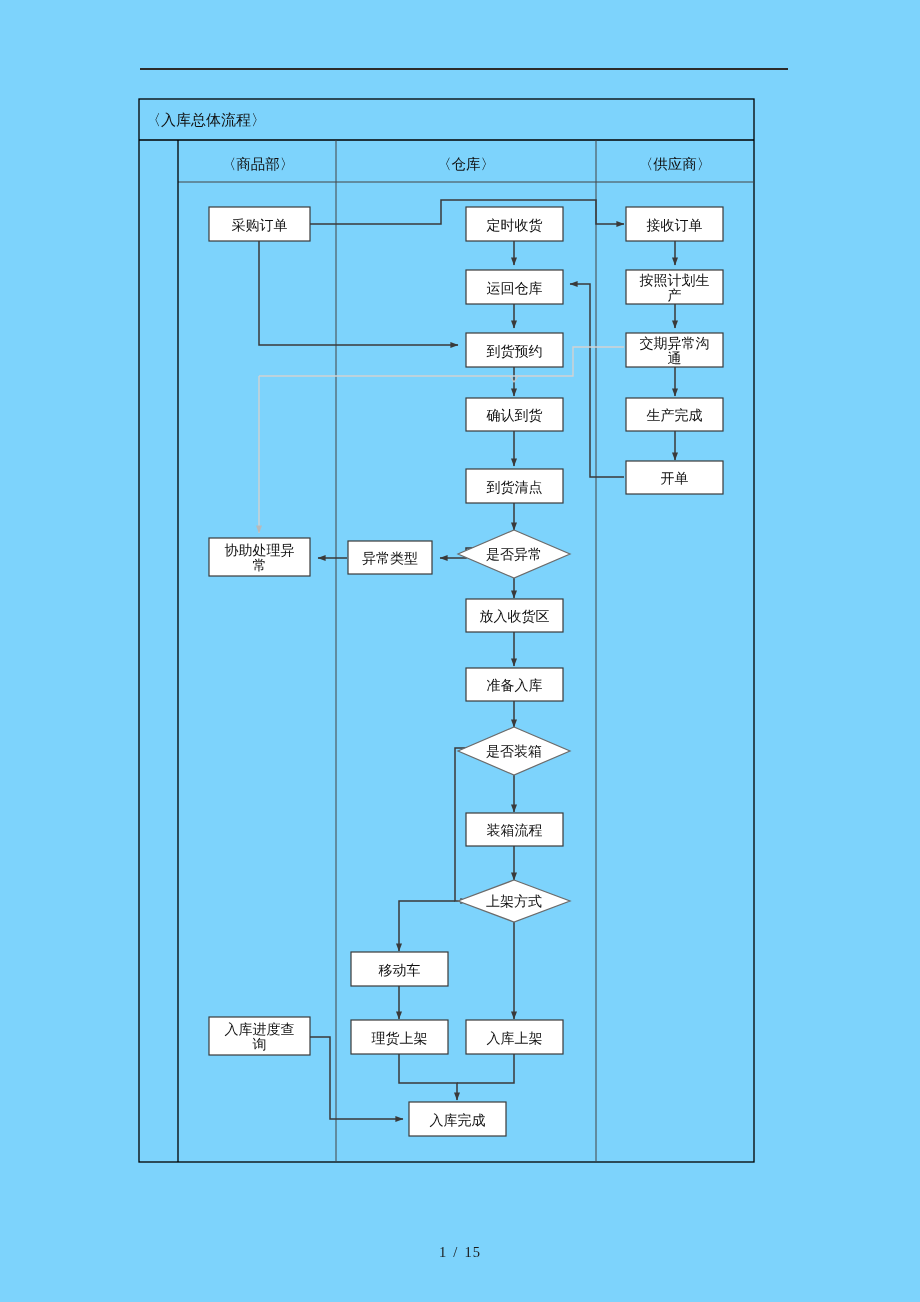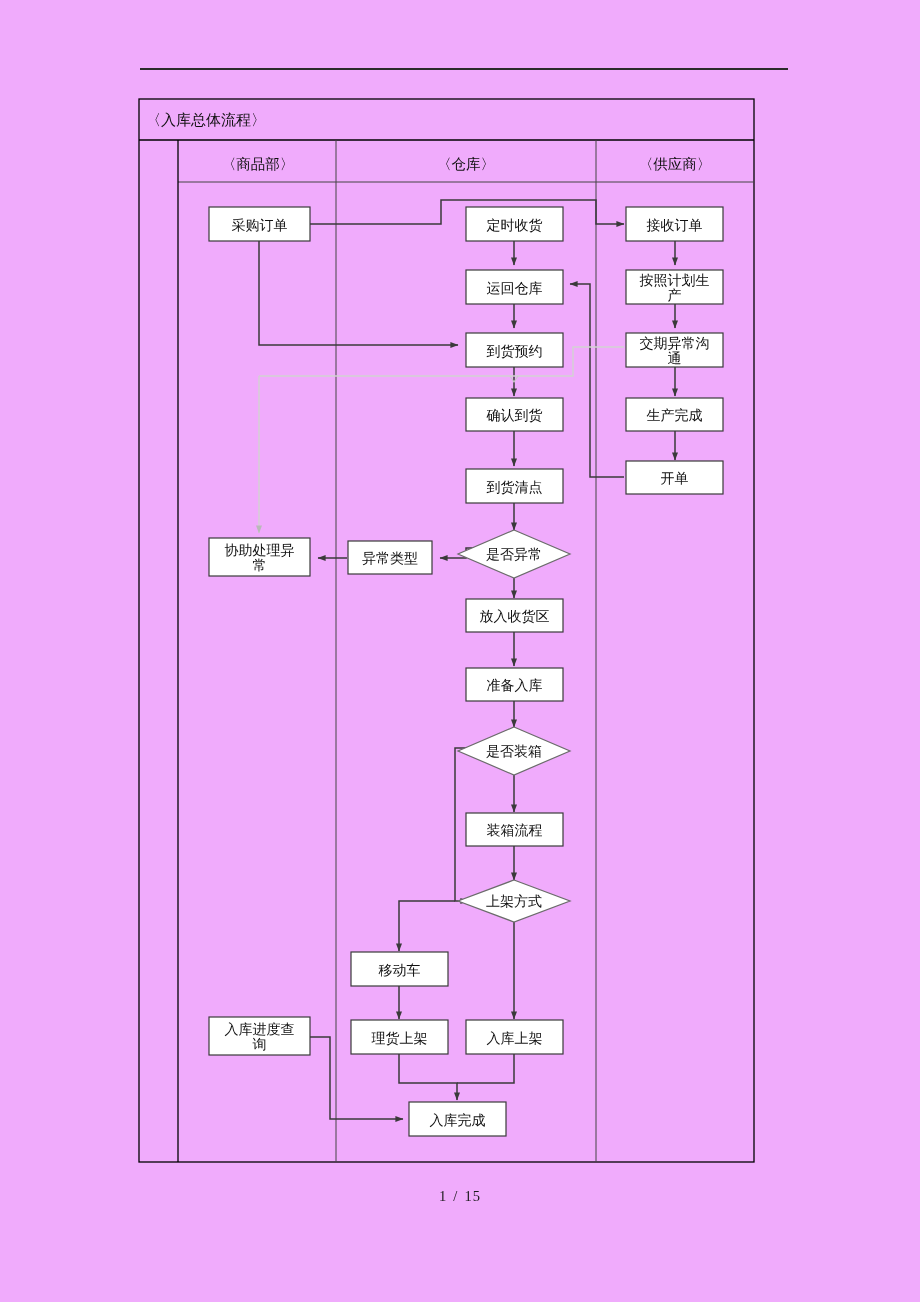--- a/index.html
+++ b/index.html
@@ -10,21 +10,21 @@
   body {
     width: 920px;
     height: 1302px;
     position: relative;
     font-family: "Liberation Serif", "DejaVu Serif", serif;
     overflow: hidden;
   }
   #page {
     position: absolute;
     inset: 0;
-    background: #f0abfc;
+    background: #7dd3fc;
   }
   .header-rule {
     position: absolute;
     left: 140px;
     top: 68px;
     width: 648px;
     height: 0;
     border-top: 2px solid #2b2b2b;
   }
   .header-ghost {
@@ -36,21 +36,21 @@
     font-size: 7px;
     color: #9a9a9a;
     letter-spacing: 12px;
     font-family: "Liberation Serif", serif;
     overflow: hidden;
     white-space: nowrap;
   }
   .footer {
     position: absolute;
     left: 0;
-    top: 1188px;
+    top: 1244px;
     width: 920px;
     text-align: center;
     font-size: 14.5px;
     color: #1a1a1a;
     font-family: "Liberation Serif", "DejaVu Serif", serif;
     letter-spacing: 1px;
   }
   .footer .sep { margin: 0 6px; }
   svg#flow {
     position: absolute;

